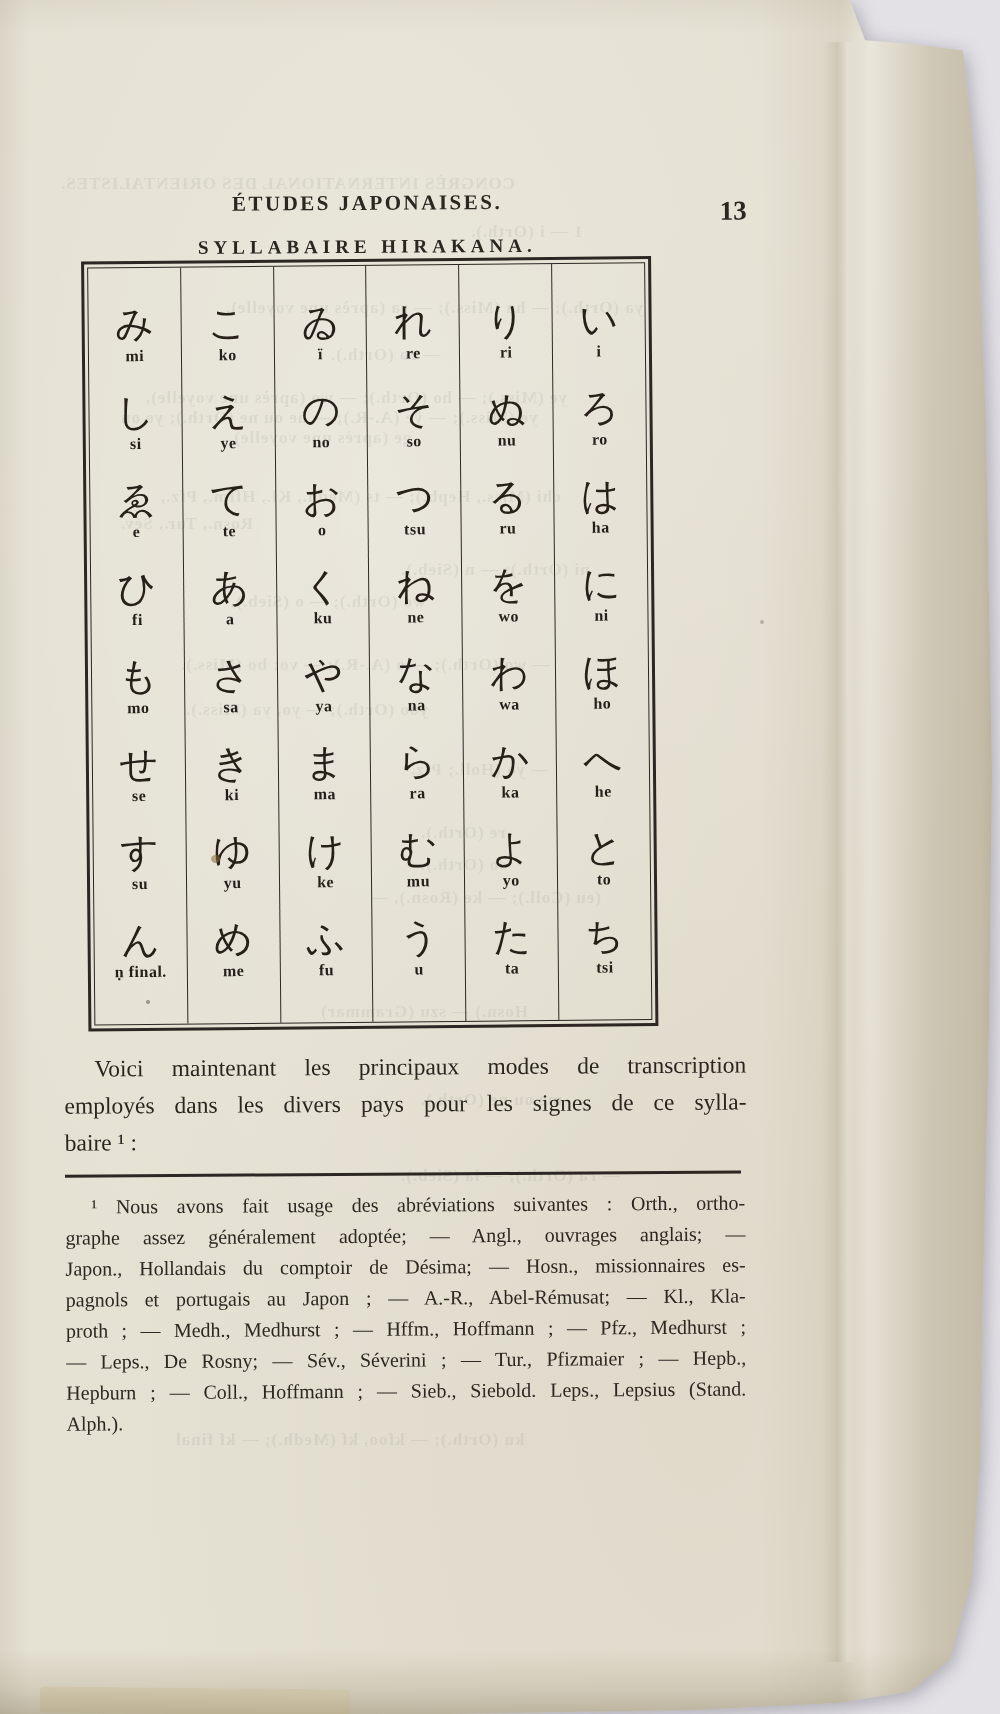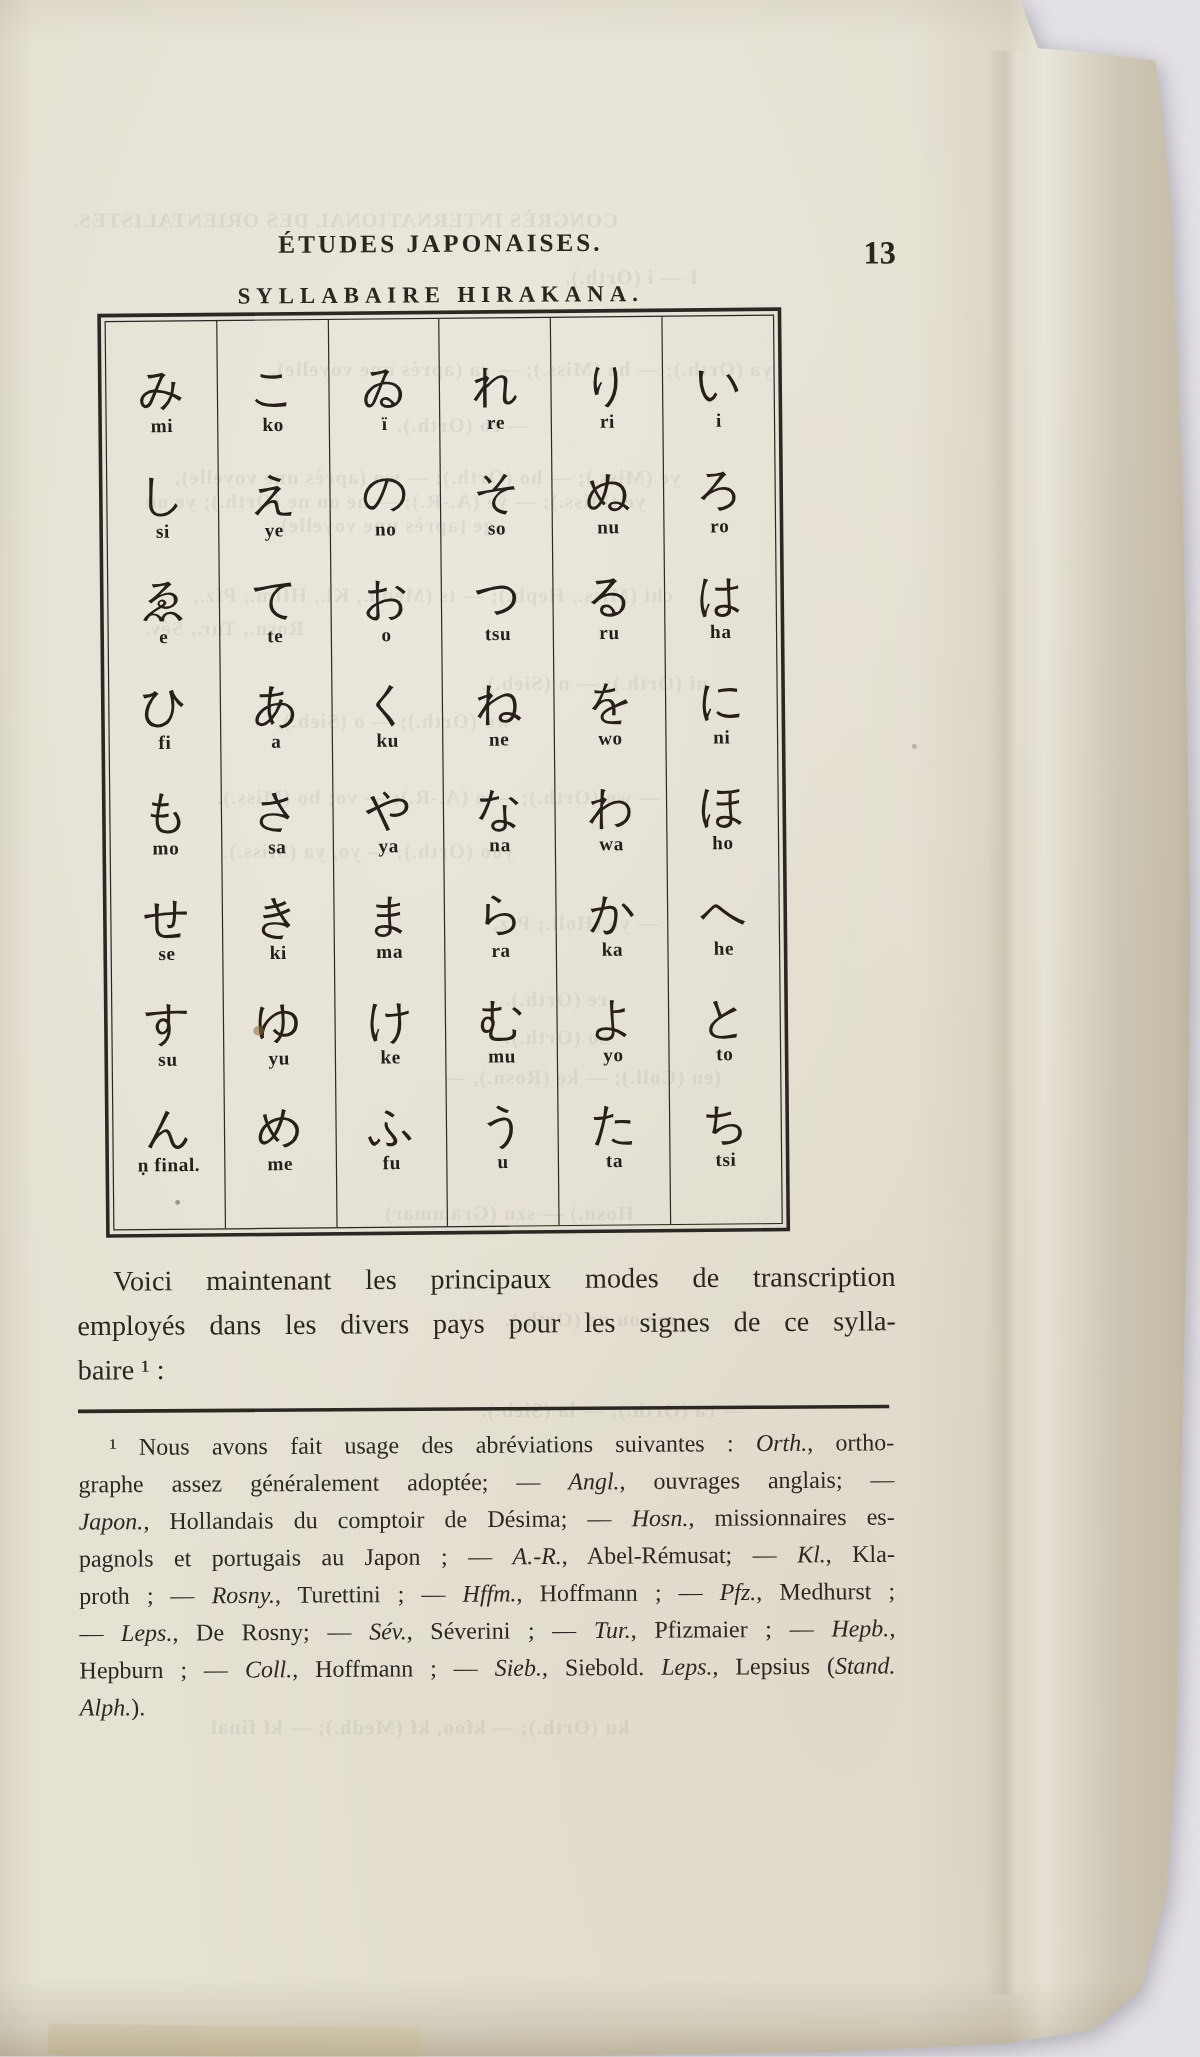--- a/index.html
+++ b/index.html
@@ -54,21 +54,21 @@
 
   .paragraph{position:absolute;top:1048px;left:62px;width:682px;font-size:23.5px;line-height:37px;color:#2a251f;}
   .para-line{text-align:justify;}
   .para-line.just{text-align-last:justify;}
   .para-line.first{text-indent:30px;}
   .footnote-rule{position:absolute;top:1172px;left:62px;width:676px;height:2.5px;background:#2c2722;}
   .footnote{position:absolute;top:1189px;left:62px;width:680px;font-size:20px;line-height:31px;color:#2c2721;}
   .fn-line{text-align:justify;}
   .fn-line.just{text-align-last:justify;}
   .fn-line.first{text-indent:26px;}
-  .it{font-style:italic;}
+  .it{}
 </style>
 </head>
 <body>
 
 <div class="scene">
   <div class="paper-wrap">
     <div class="paper">
       <div class="crease"></div>
       <div id="ghosts">
           <div class="ghost" style="left: 60px; top: 174px; font-size: 17px;"><span>CONGRÈS INTERNATIONAL DES ORIENTALISTES.</span></div>
@@ -312,21 +312,21 @@
             <div class="para-line first just">Voici maintenant les principaux modes de transcription</div>
             <div class="para-line just">employés dans les divers pays pour les signes de ce sylla-</div>
             <div class="para-line">baire ¹ :</div>
           </div>
         <div class="footnote-rule"></div>
         <div class="footnote" id="footnote">
             <div class="fn-line first just"><span>¹ Nous avons fait usage des abréviations suivantes : </span><span class="it">Orth.</span><span>, ortho-</span></div>
             <div class="fn-line just"><span>graphe assez généralement adoptée; — </span><span class="it">Angl.</span><span>, ouvrages anglais; —</span></div>
             <div class="fn-line just"><span class="it">Japon.</span><span>, Hollandais du comptoir de Désima; — </span><span class="it">Hosn.</span><span>, missionnaires es-</span></div>
             <div class="fn-line just"><span>pagnols et portugais au Japon ; — </span><span class="it">A.-R.</span><span>, Abel-Rémusat; — </span><span class="it">Kl.</span><span>, Kla-</span></div>
-            <div class="fn-line just"><span>proth ; — </span><span class="it">Rosny.</span><span>, Turettini ; — </span><span class="it">Hffm.</span><span>, Hoffmann ; — </span><span class="it">Pfz.</span><span>, Medhurst ;</span></div>
+            <div class="fn-line just"><span>proth ; — </span><span class="it">Medh.</span><span>, Medhurst ; — </span><span class="it">Hffm.</span><span>, Hoffmann ; — </span><span class="it">Pfz.</span><span>, Medhurst ;</span></div>
             <div class="fn-line just"><span>— </span><span class="it">Leps.</span><span>, De Rosny; — </span><span class="it">Sév.</span><span>, Séverini ; — </span><span class="it">Tur.</span><span>, Pfizmaier ; — </span><span class="it">Hepb.</span><span>,</span></div>
             <div class="fn-line just"><span>Hepburn ; — </span><span class="it">Coll.</span><span>, Hoffmann ; — </span><span class="it">Sieb.</span><span>, Siebold. </span><span class="it">Leps.</span><span>, Lepsius (</span><span class="it">Stand.</span></div>
             <div class="fn-line"><span class="it">Alph.</span><span>).</span></div>
           </div>
       </div>
 
       <div class="stain"></div>
       <div class="speck" style="left:146px;top:1000px;"></div>
       <div class="speck" style="left:760px;top:620px;opacity:.3;"></div>
     </div>

